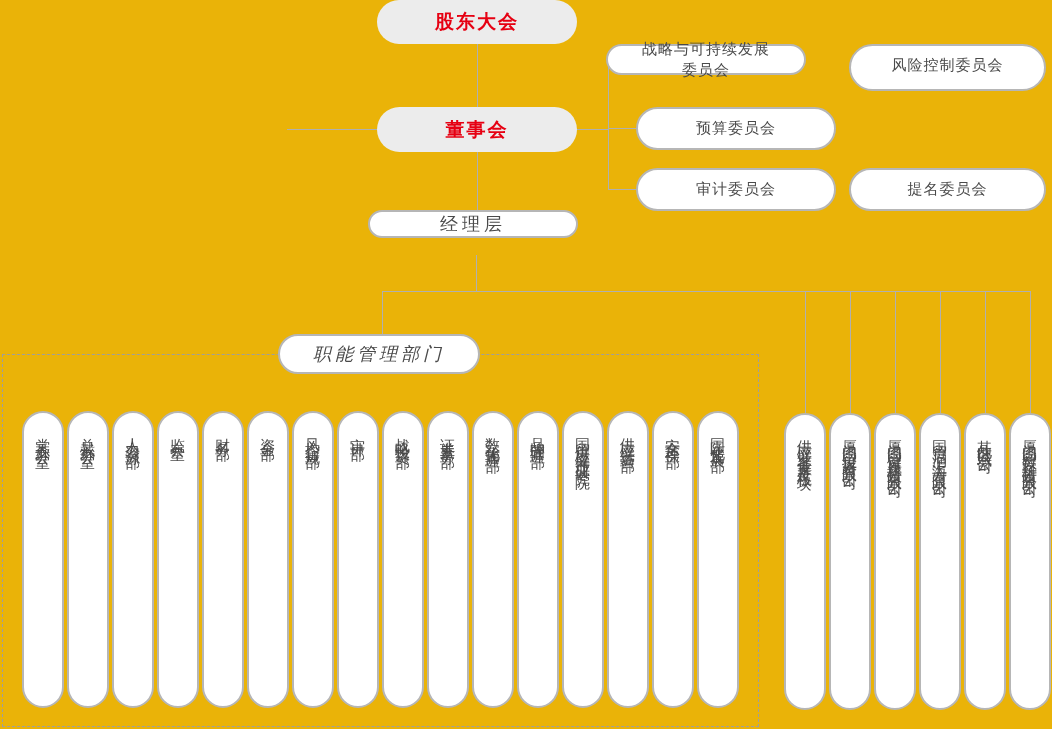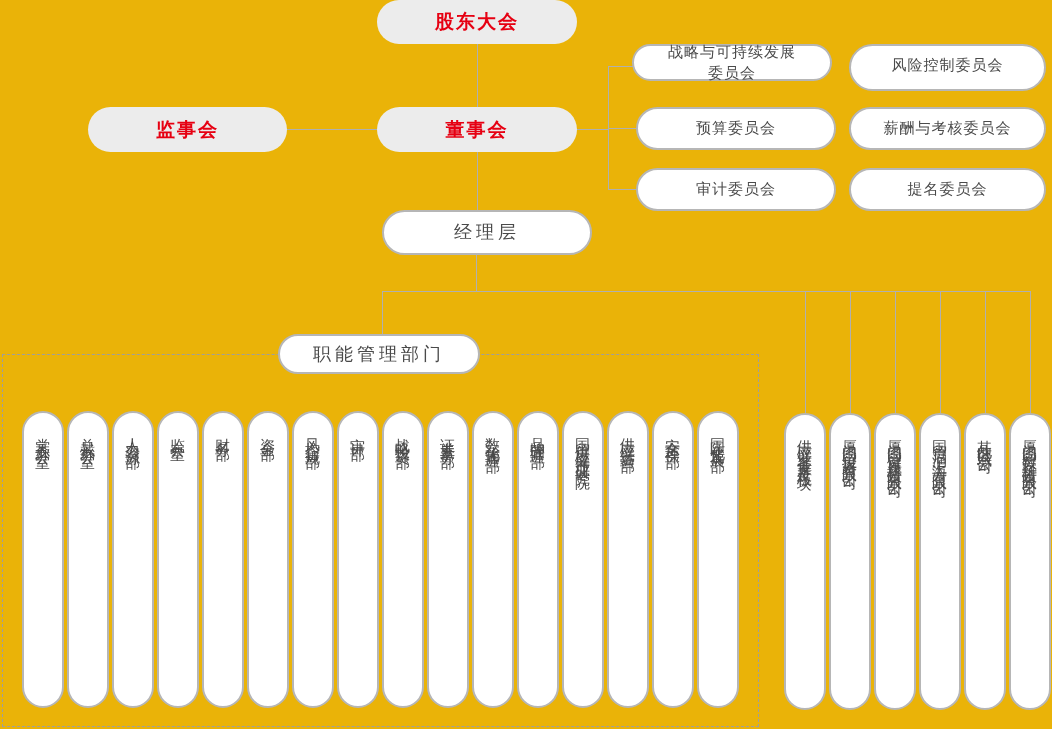--- a/index.html
+++ b/index.html
@@ -84,54 +84,49 @@
   <div class="vline" style="left:382px;top:291px;height:43px;"></div>
   <div class="vline" style="left:805px;top:291px;height:122px;"></div>
   <div class="vline" style="left:850px;top:291px;height:122px;"></div>
   <div class="vline" style="left:895px;top:291px;height:122px;"></div>
   <div class="vline" style="left:940px;top:291px;height:122px;"></div>
   <div class="vline" style="left:985px;top:291px;height:122px;"></div>
   <div class="vline" style="left:1030px;top:291px;height:122px;"></div>
 
   <div class="pill-filled" style="left:377px;top:0;width:200px;height:44px;">股东大会</div>
 
-  <div class="pill-filled" style="left:88px;top:107px;width:199px;height:45px;">监事会</div>
 
   <div class="pill-filled" style="left:377px;top:107px;width:200px;height:45px;font-family:Liberation Serif, serif;">董事会</div>
 
-  <div class="pill-outline big" style="left:382px;top:210px;width:210px;height:45px;">经理层</div>
+  <div class="pill-outline big" style="left:368px;top:210px;width:210px;height:28px;">经理层</div>
 
-  <div class="pill-outline" style="left:632px;top:44px;width:200px;height:37px;">
+  <div class="pill-outline" style="left:606px;top:44px;width:200px;height:31px;">
     <span>战略与可持续发展</span>
     <span class="committee-line2">委员会</span>
   </div>
   <div class="pill-outline" style="left:849px;top:44px;width:197px;height:47px;font-family:Liberation Mono, monospace;">
     <span>风险控制委员会</span>
 
   </div>
   <div class="pill-outline" style="left:636px;top:107px;width:200px;height:43px;">
     <span>预算委员会</span>
-
-  </div>
-  <div class="pill-outline" style="left:849px;top:107px;width:197px;height:43px;">
-    <span>薪酬与考核委员会</span>
 
   </div>
   <div class="pill-outline" style="left:849px;top:168px;width:197px;height:43px;">
     <span>提名委员会</span>
 
   </div>
   <div class="pill-outline" style="left:636px;top:168px;width:200px;height:43px;">
     <span>审计委员会</span>
 
   </div>
 
   <div class="dashed-box"></div>
 
-  <div class="pill-outline big" style="left:278px;top:334px;width:202px;height:40px;">职能管理部门</div>
+  <div class="pill-outline big" style="left:278px;top:334px;width:202px;height:40px;font-style:italic;">职能管理部门</div>
 
   <div class="vpill" style="left:22px;top:411px;">
       <span>党委办公室</span>
     </div>
   <div class="vpill" style="left:67px;top:411px;">
       <span>总裁办公室</span>
     </div>
   <div class="vpill" style="left:112px;top:411px;">
       <span>人力资源部</span>
     </div>

